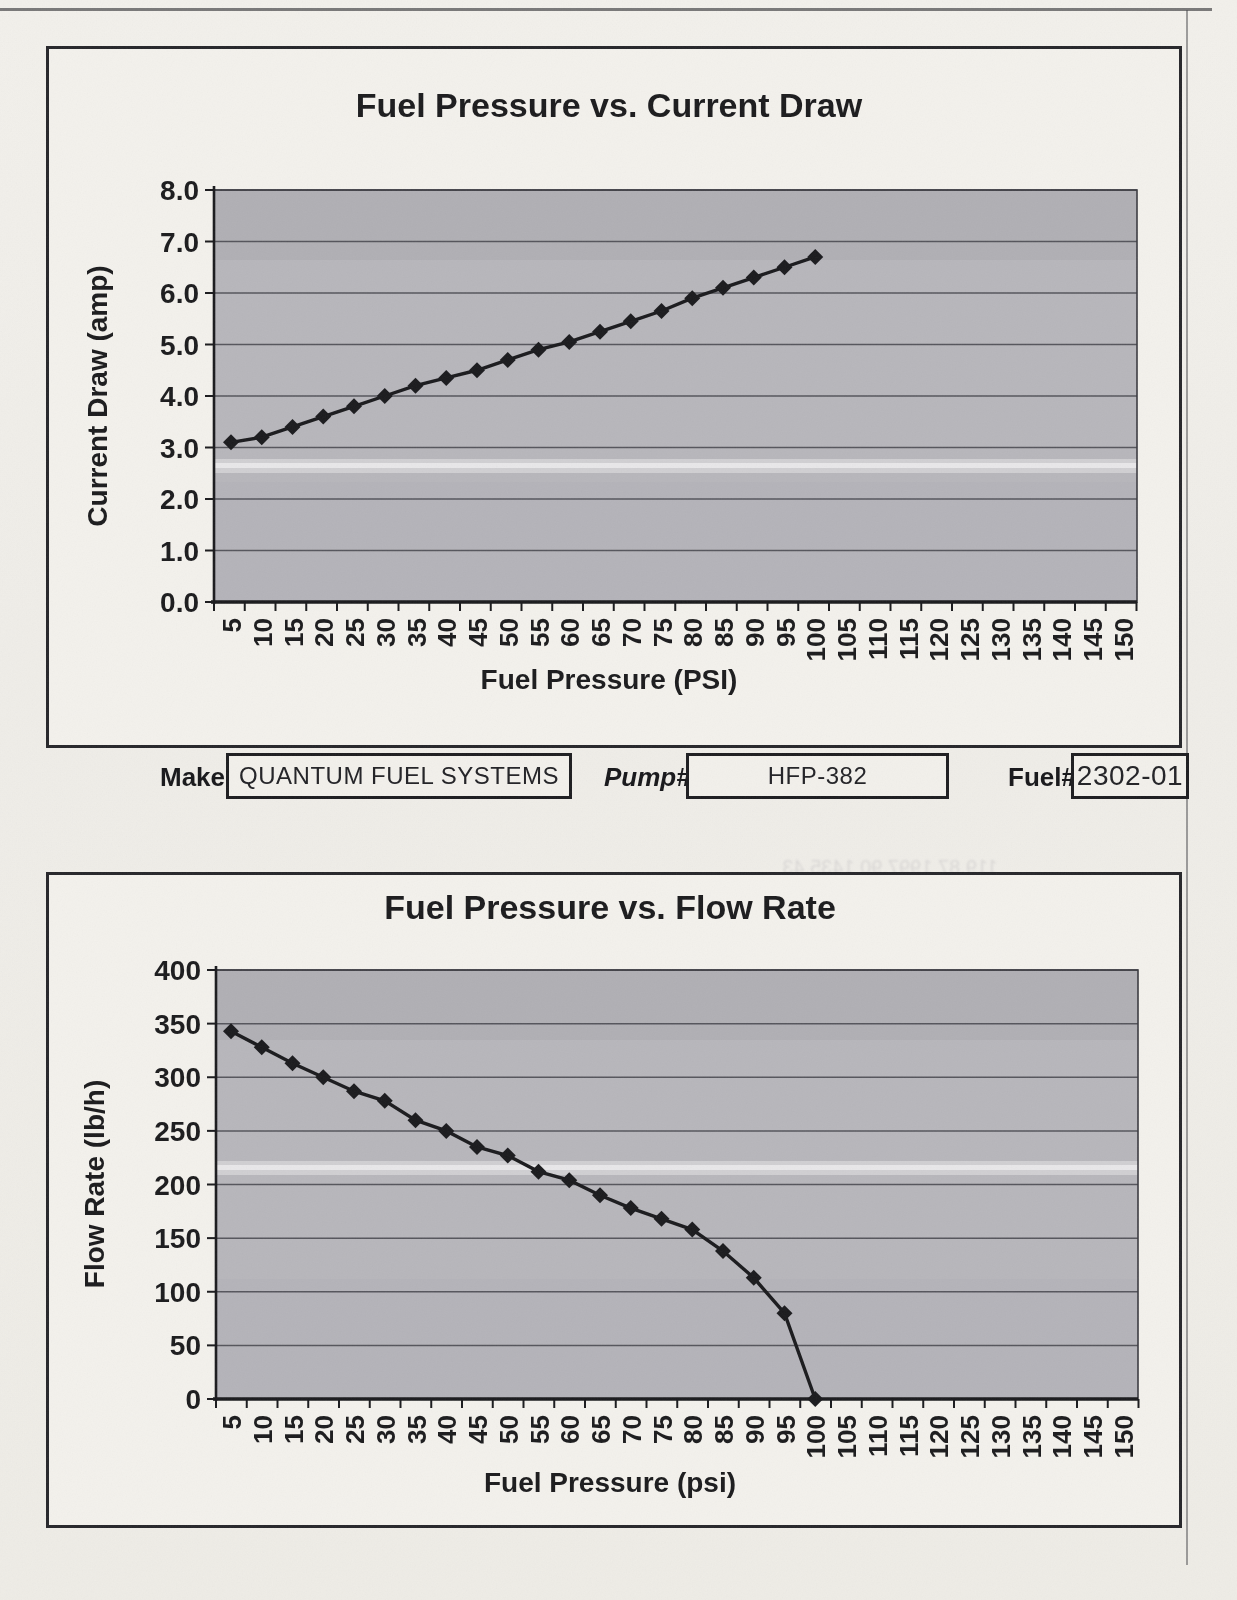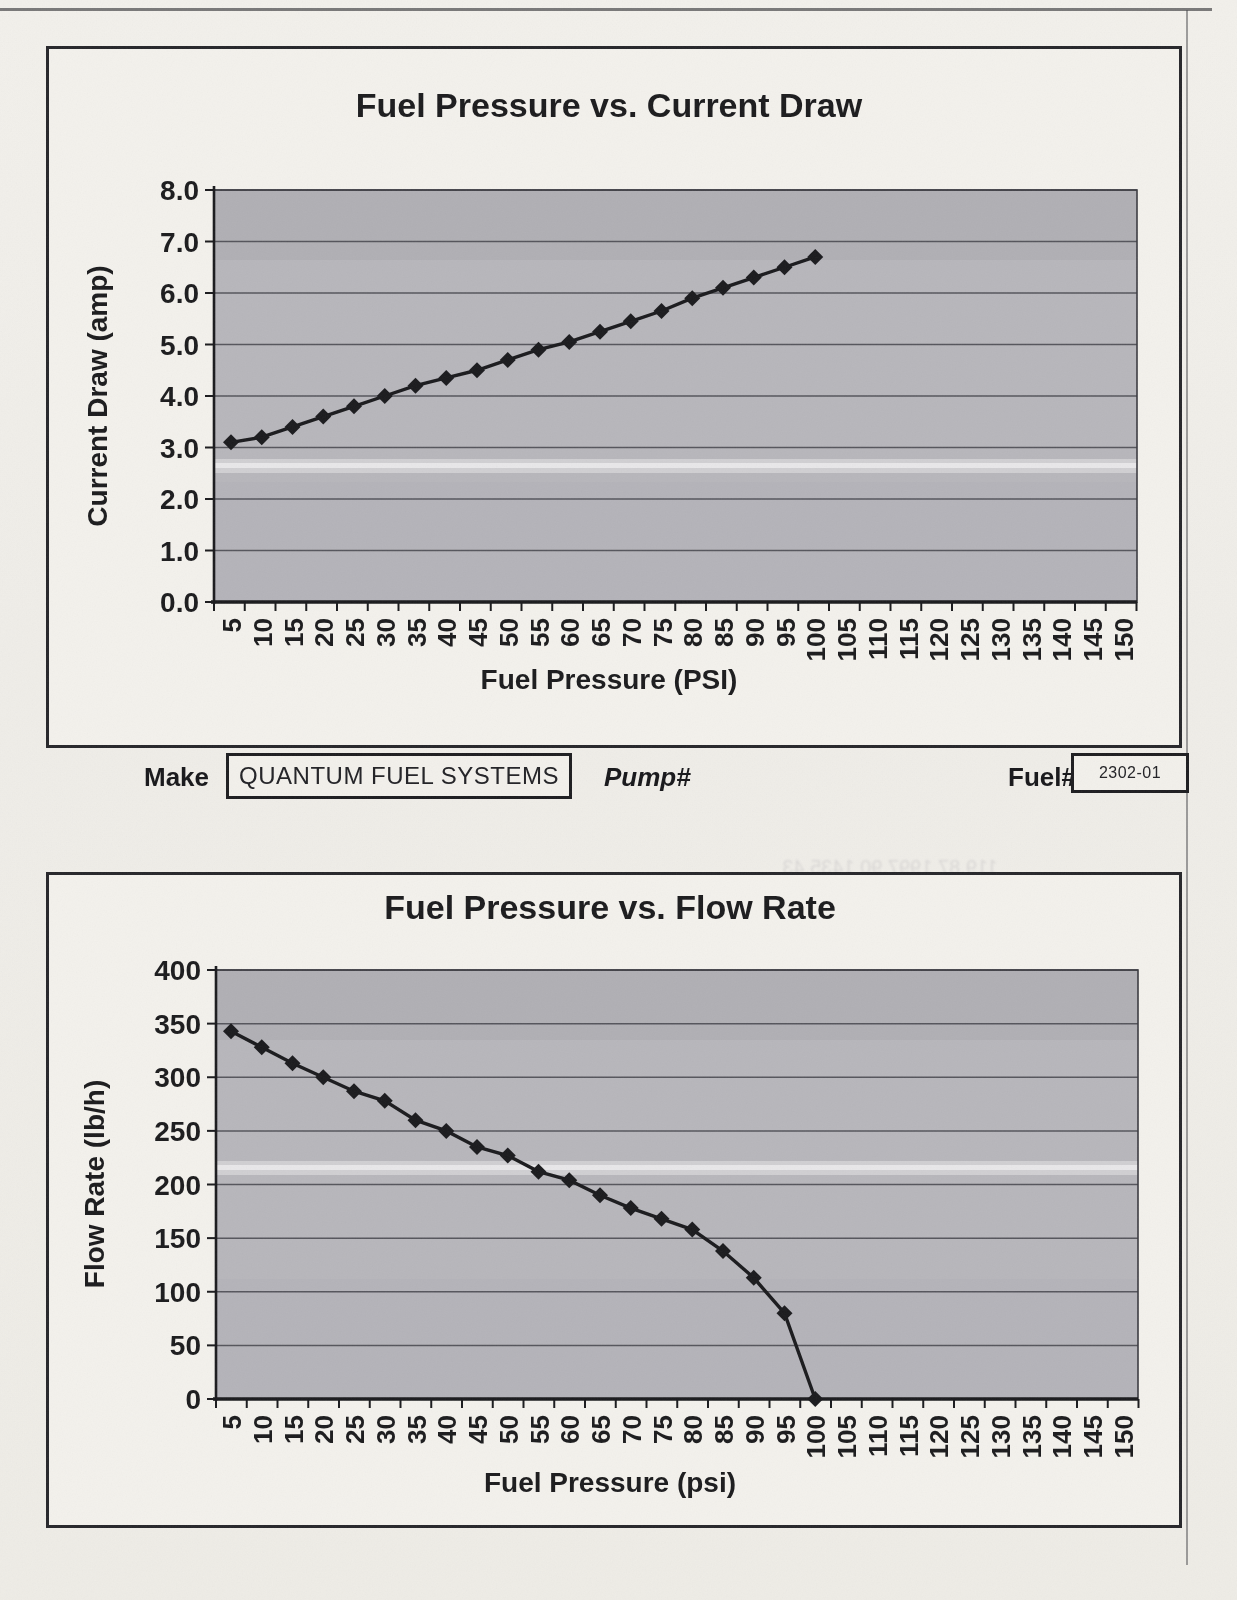--- a/index.html
+++ b/index.html
@@ -178,25 +178,26 @@
           <path d="M 612.5 254.02499999999998 L 620.5 262.025 L 612.5 270.025 L 604.5 262.025 Z" fill="#1a1a1d"></path>
           <path d="M 643.25 241.14999999999998 L 651.25 249.14999999999998 L 643.25 257.15 L 635.25 249.14999999999998 Z" fill="#1a1a1d"></path>
           <path d="M 674 230.85000000000002 L 682 238.85000000000002 L 674 246.85000000000002 L 666 238.85000000000002 Z" fill="#1a1a1d"></path>
           <path d="M 704.75 220.55 L 712.75 228.55 L 704.75 236.55 L 696.75 228.55 Z" fill="#1a1a1d"></path>
           <path d="M 735.5 210.25 L 743.5 218.25 L 735.5 226.25 L 727.5 218.25 Z" fill="#1a1a1d"></path>
           <path d="M 766.25 199.95 L 774.25 207.95 L 766.25 215.95 L 758.25 207.95 Z" fill="#1a1a1d"></path>
         </g>
       </svg>
   </div>
 
-  <div class="fieldrow-label" style="left:144px;top:762px;">Make</div>
+  <div class="fieldrow-label" style="left:160px;top:762px;">Make</div>
   <div class="fieldrow-box" style="left:226px;top:753px;width:346px;height:46px;">QUANTUM FUEL SYSTEMS</div>
   <div class="fieldrow-label" style="left:604px;top:762px;font-style:italic;">Pump#</div>
+  <div class="fieldrow-box" style="left:686px;top:753px;width:263px;height:46px;">HFP-382</div>
   <div class="fieldrow-label" style="left:1008px;top:762px;">Fuel#</div>
-  <div class="fieldrow-box" style="left:1071px;top:753px;width:118px;height:40px;font-size:16px;">2302-01</div>
+  <div class="fieldrow-box" style="left:1071px;top:753px;width:118px;height:46px;font-size:28px;">2302-01</div>
 
   <div class="chart-box" id="chart2-box">
     <svg id="chart2-svg" width="1130" height="650" viewBox="0 0 1130 650">
         <g>
           <rect x="167" y="95" width="922" height="429" fill="#b7b6bb"></rect>
           <rect x="167" y="95" width="922" height="70" fill="#000" opacity="0.035"></rect>
           <rect x="167" y="404" width="922" height="120" fill="#8e8da0" opacity="0.06"></rect>
           <rect x="167" y="286" width="922" height="14" fill="#fff" opacity="0.35"></rect>
           <rect x="167" y="290" width="922" height="5" fill="#fff" opacity="0.5"></rect>
         </g>

